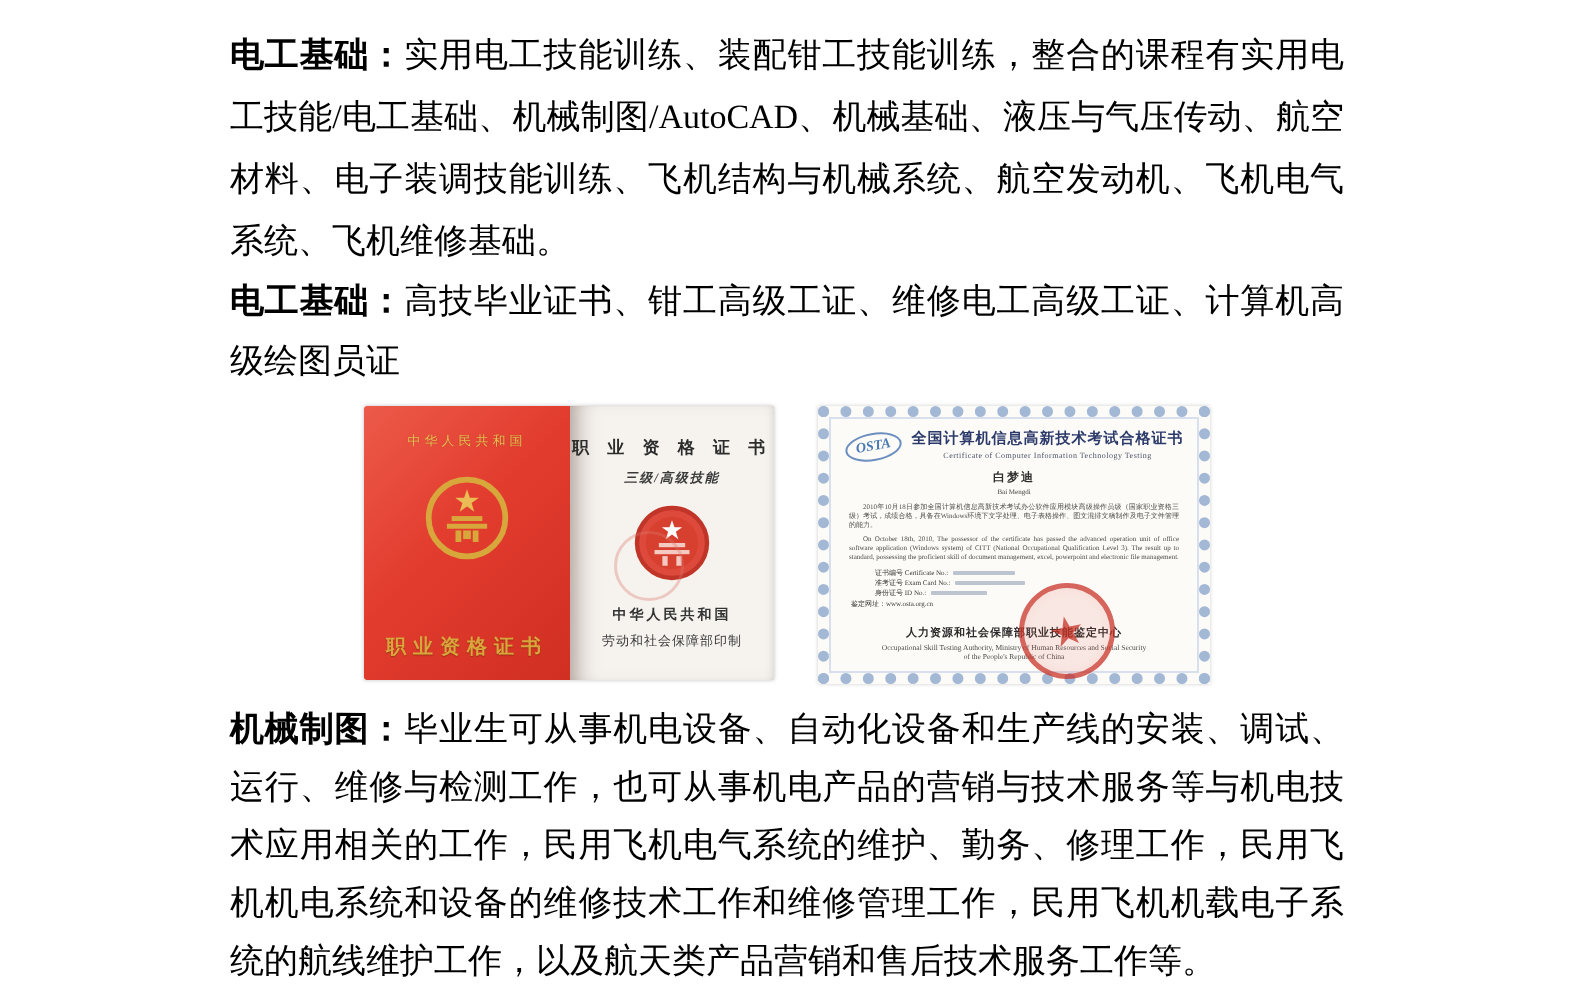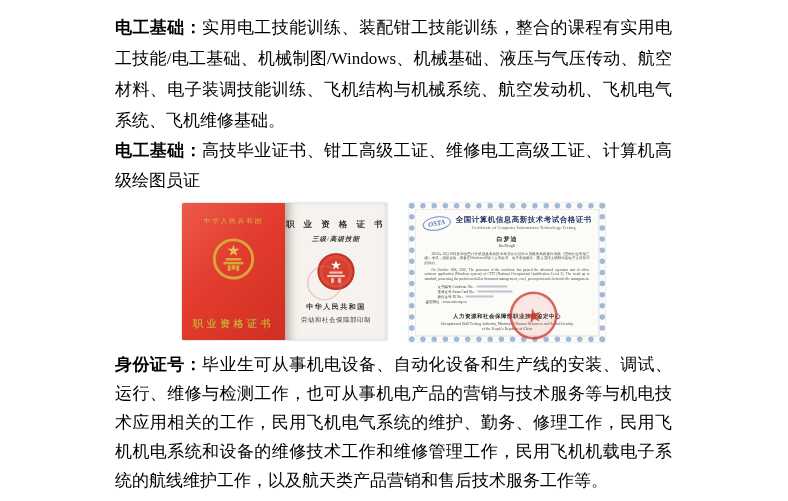--- a/index.html
+++ b/index.html
@@ -94,21 +94,21 @@
     display:flex; align-items:center; justify-content:center;
     color:rgba(199,49,38,.75); font-size:40px; transform:rotate(-12deg);
     background:radial-gradient(circle, rgba(230,90,80,.12) 55%, rgba(230,90,80,.22) 100%);
   }
 </style>
 </head>
 <body>
 
 <div class="doc">
 
-  <p class="para" id="para-courses"><b>电工基础：</b><span>实用电工技能训练、装配钳工技能训练，整合的课程有实用电工技能/电工基础、机械制图/Windows、机械基础、液压与气压传动、航空材料、电子装调技能训练、飞机结构与机械系统、航空发动机、飞机电气系统、飞机维修基础。</span></p>
+  <p class="para" id="para-courses"><b>电工基础：</b><span>实用电工技能训练、装配钳工技能训练，整合的课程有实用电工技能/电工基础、机械制图/AutoCAD、机械基础、液压与气压传动、航空材料、电子装调技能训练、飞机结构与机械系统、航空发动机、飞机电气系统、飞机维修基础。</span></p>
 
   <p class="para" id="para-certs"><b>电工基础：</b><span>高技毕业证书、钳工高级工证、维修电工高级工证、计算机高级绘图员证</span></p>
 
   <div class="images-row">
 
     <div class="cert1">
       <div class="cert1-in">
         <div class="cert1-cover">
           <div class="cover-country">中华人民共和国</div>
           <div class="cover-emblem">
@@ -167,15 +167,15 @@
         <div class="c2-footer">
           <div class="c2-footer-cn">人力资源和社会保障部职业技能鉴定中心</div>
           <div class="c2-footer-en">Occupational Skill Testing Authority, Ministry of Human Resources and Social Security of the People's Republic of China</div>
         </div>
         <div class="c2-seal">★</div>
       </div>
     </div>
 
   </div>
 
-  <p class="para" id="para-employment"><b>身份证号：</b><span>毕业生可从事机电设备、自动化设备和生产线的安装、调试、运行、维修与检测工作，也可从事机电产品的营销与技术服务等与机电技术应用相关的工作，民用飞机电气系统的维护、勤务、修理工作，民用飞机机电系统和设备的维修技术工作和维修管理工作，民用飞机机载电子系统的航线维护工作，以及航天类产品营销和售后技术服务工作等。</span></p>
+  <p class="para" id="para-employment"><b>机械制图：</b><span>毕业生可从事机电设备、自动化设备和生产线的安装、调试、运行、维修与检测工作，也可从事机电产品的营销与技术服务等与机电技术应用相关的工作，民用飞机电气系统的维护、勤务、修理工作，民用飞机机电系统和设备的维修技术工作和维修管理工作，民用飞机机载电子系统的航线维护工作，以及航天类产品营销和售后技术服务工作等。</span></p>
 
 </div>
 
 </body></html>

